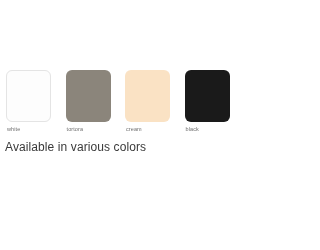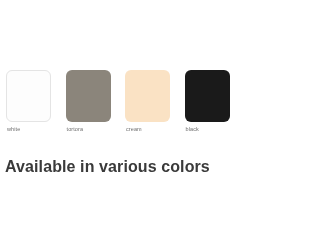--- a/index.html
+++ b/index.html
@@ -49,27 +49,26 @@
     margin-left: 1px;
     font-size: 5.5px;
     line-height: 7px;
     color: #6f6f6f;
     letter-spacing: 0.1px;
     white-space: nowrap;
   }
   .caption {
     position: absolute;
     left: 5px;
-    top: 160px;
-    font-size: 16px;
+    top: 140px;
+    font-size: 12px;
     line-height: 14px;
     color: #3a3a3a;
     letter-spacing: 0.1px;
     white-space: nowrap;
-    font-weight: bold;
   }
 </style>
 </head>
 <body style="background: rgb(255, 255, 255);">
 
 <div id="swatch-gallery">
 
   <div class="swatch-row">
 
     <div class="swatch-cell">

